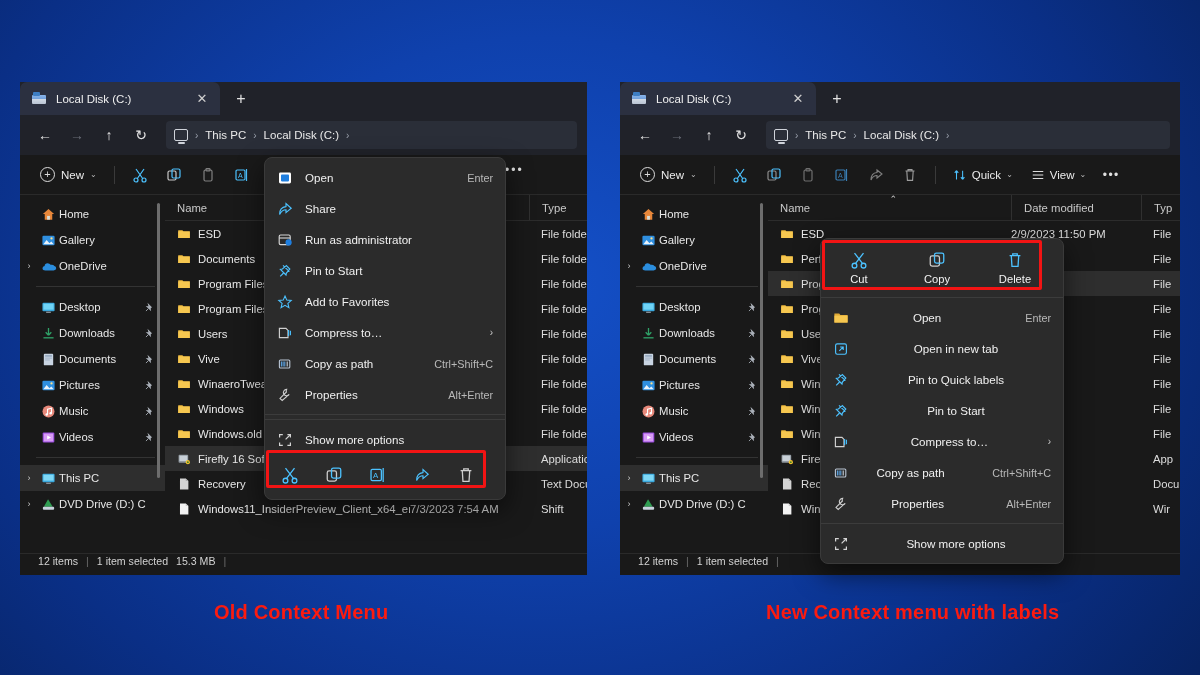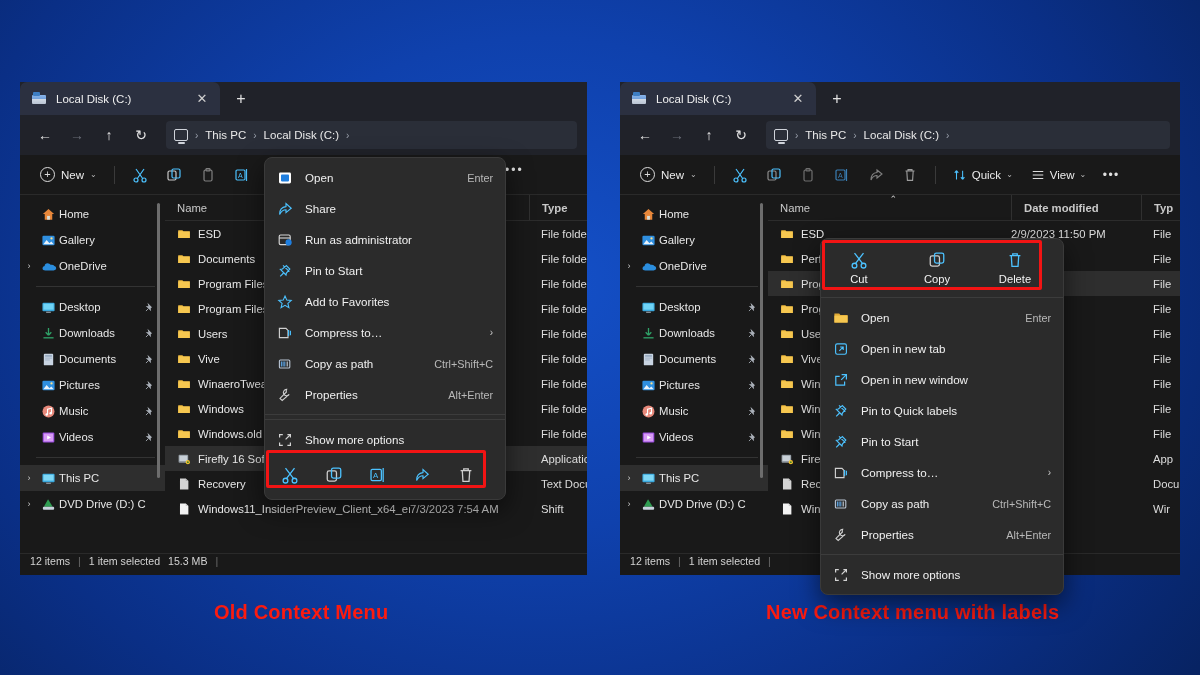--- a/index.html
+++ b/index.html
@@ -164,34 +164,34 @@
 
   
   .filelist { flex:1; background:#191919; position:relative; overflow:hidden; }
   .col-head {
     height: 26px; display:flex; align-items:center;
     font-size:11.3px; color:#c9c9c9;
     border-bottom:1px solid #2c2c2c;
     position: relative;
   }
   .ch { padding-left: 12px; position: relative; height:100%; display:flex; align-items:center; }
-  .ch + .ch { border-left: 1px solid #303030; font-weight: bold; }
+  .ch + .ch { border-left: 1px solid #303030; }
   .sortmark { position:absolute; left:50%; top:-1px; font-size:9px; color:#cfcfcf; }
   .row {
     height: 25px; display:flex; align-items:center;
     font-size:11.3px; color:#e8e8e8; white-space:nowrap;
   }
   .row.sel { background:#2e2e2e; }
   .cell { padding-left: 12px; overflow:hidden; display:flex; align-items:center; gap:7px; }
   .cell.date, .cell.type { color:#dcdcdc; }
 
   
   .statusbar {
     height: 14px; background:#191919; border-top:1px solid #2a2a2a;
-    display:flex; align-items:center; padding-left: 10px; gap:8px;
+    display:flex; align-items:center; padding-left: 18px; gap:8px;
     font-size: 10.6px; color:#d3d3d3;text-align:right;
   }
   .st-sep { color:#6d6d6d; }
 
   
   .ctx {
     position: absolute;
     background: #2b2b2b;
     border: 1px solid #3a3a3a;
     border-radius: 8px;
@@ -1204,21 +1204,21 @@
     </div>
 
     <div class="statusbar">
       <span>12 items</span>
       <span class="st-sep">|</span>
       <span>1 item selected</span>
       <span class="st-sep">|</span>
     </div>
   </div>
 
-  <div class="ctx" id="ctx-right" style="left:820px; top:238px; width:244px;">
+  <div class="ctx" id="ctx-right" style="left:820px; top:238px; width:244px;text-align:center;">
       <div class="label-strip">
         <div class="ls-btn">
           <span class="ctx-ico">
             <svg width="18" height="18" viewBox="0 0 16 16">
               <path d="M4 1.8 L11.2 11.2 M12 1.8 L4.8 11.2" stroke="#4cc2ff" stroke-width="1.15" fill="none"></path>
               <circle cx="4" cy="13" r="2.1" stroke="#4cc2ff" stroke-width="1.15" fill="none"></circle>
               <circle cx="12" cy="13" r="2.1" stroke="#4cc2ff" stroke-width="1.15" fill="none"></circle>
             </svg>
           </span>
           <span class="ls-txt">Cut</span>
@@ -1257,30 +1257,20 @@
           <svg width="16" height="16" viewBox="0 0 16 16">
             <rect x="2.6" y="2.8" width="10.8" height="10.4" rx="1.6" stroke="#4cc2ff" stroke-width="1.15" fill="none"></rect>
             <path d="M6.3 9.8 L10 6.1 M7.1 6 H10.2 V9.1" stroke="#4cc2ff" stroke-width="1.15" fill="none"></path>
           </svg>
         </span>
         <span class="ctx-label">Open in new tab</span>
       </div>
       <div class="ctx-item">
         <span class="ctx-ico">
           <svg width="16" height="16" viewBox="0 0 16 16">
-            <path d="M8.6 2.6 H13.4 V7.4" stroke="#4cc2ff" stroke-width="1.2" fill="none"></path>
-            <path d="M13.4 2.6 L8.2 7.8" stroke="#4cc2ff" stroke-width="1.2"></path>
-            <path d="M11.6 9.4 V13.2 H2.8 V4.4 H6.7" stroke="#4cc2ff" stroke-width="1.2" fill="none"></path>
-          </svg>
-        </span>
-        <span class="ctx-label">Open in new window</span>
-      </div>
-      <div class="ctx-item">
-        <span class="ctx-ico">
-          <svg width="16" height="16" viewBox="0 0 16 16">
             <path d="M6 2.3 L12.4 8.7 M9.3 2.6 L5.4 6 L3.4 6.4 L9 12 L9.4 10 L12.8 6.1 Z" stroke="#4cc2ff" stroke-width="1.15" fill="none"></path>
             <path d="M3.2 13.4 L6.6 10" stroke="#4cc2ff" stroke-width="1.15"></path>
           </svg>
         </span>
         <span class="ctx-label">Pin to Quick labels</span>
       </div>
       <div class="ctx-item">
         <span class="ctx-ico">
           <svg width="16" height="16" viewBox="0 0 16 16">
             <path d="M6 2.3 L12.4 8.7 M9.3 2.6 L5.4 6 L3.4 6.4 L9 12 L9.4 10 L12.8 6.1 Z" stroke="#4cc2ff" stroke-width="1.15" fill="none"></path>

